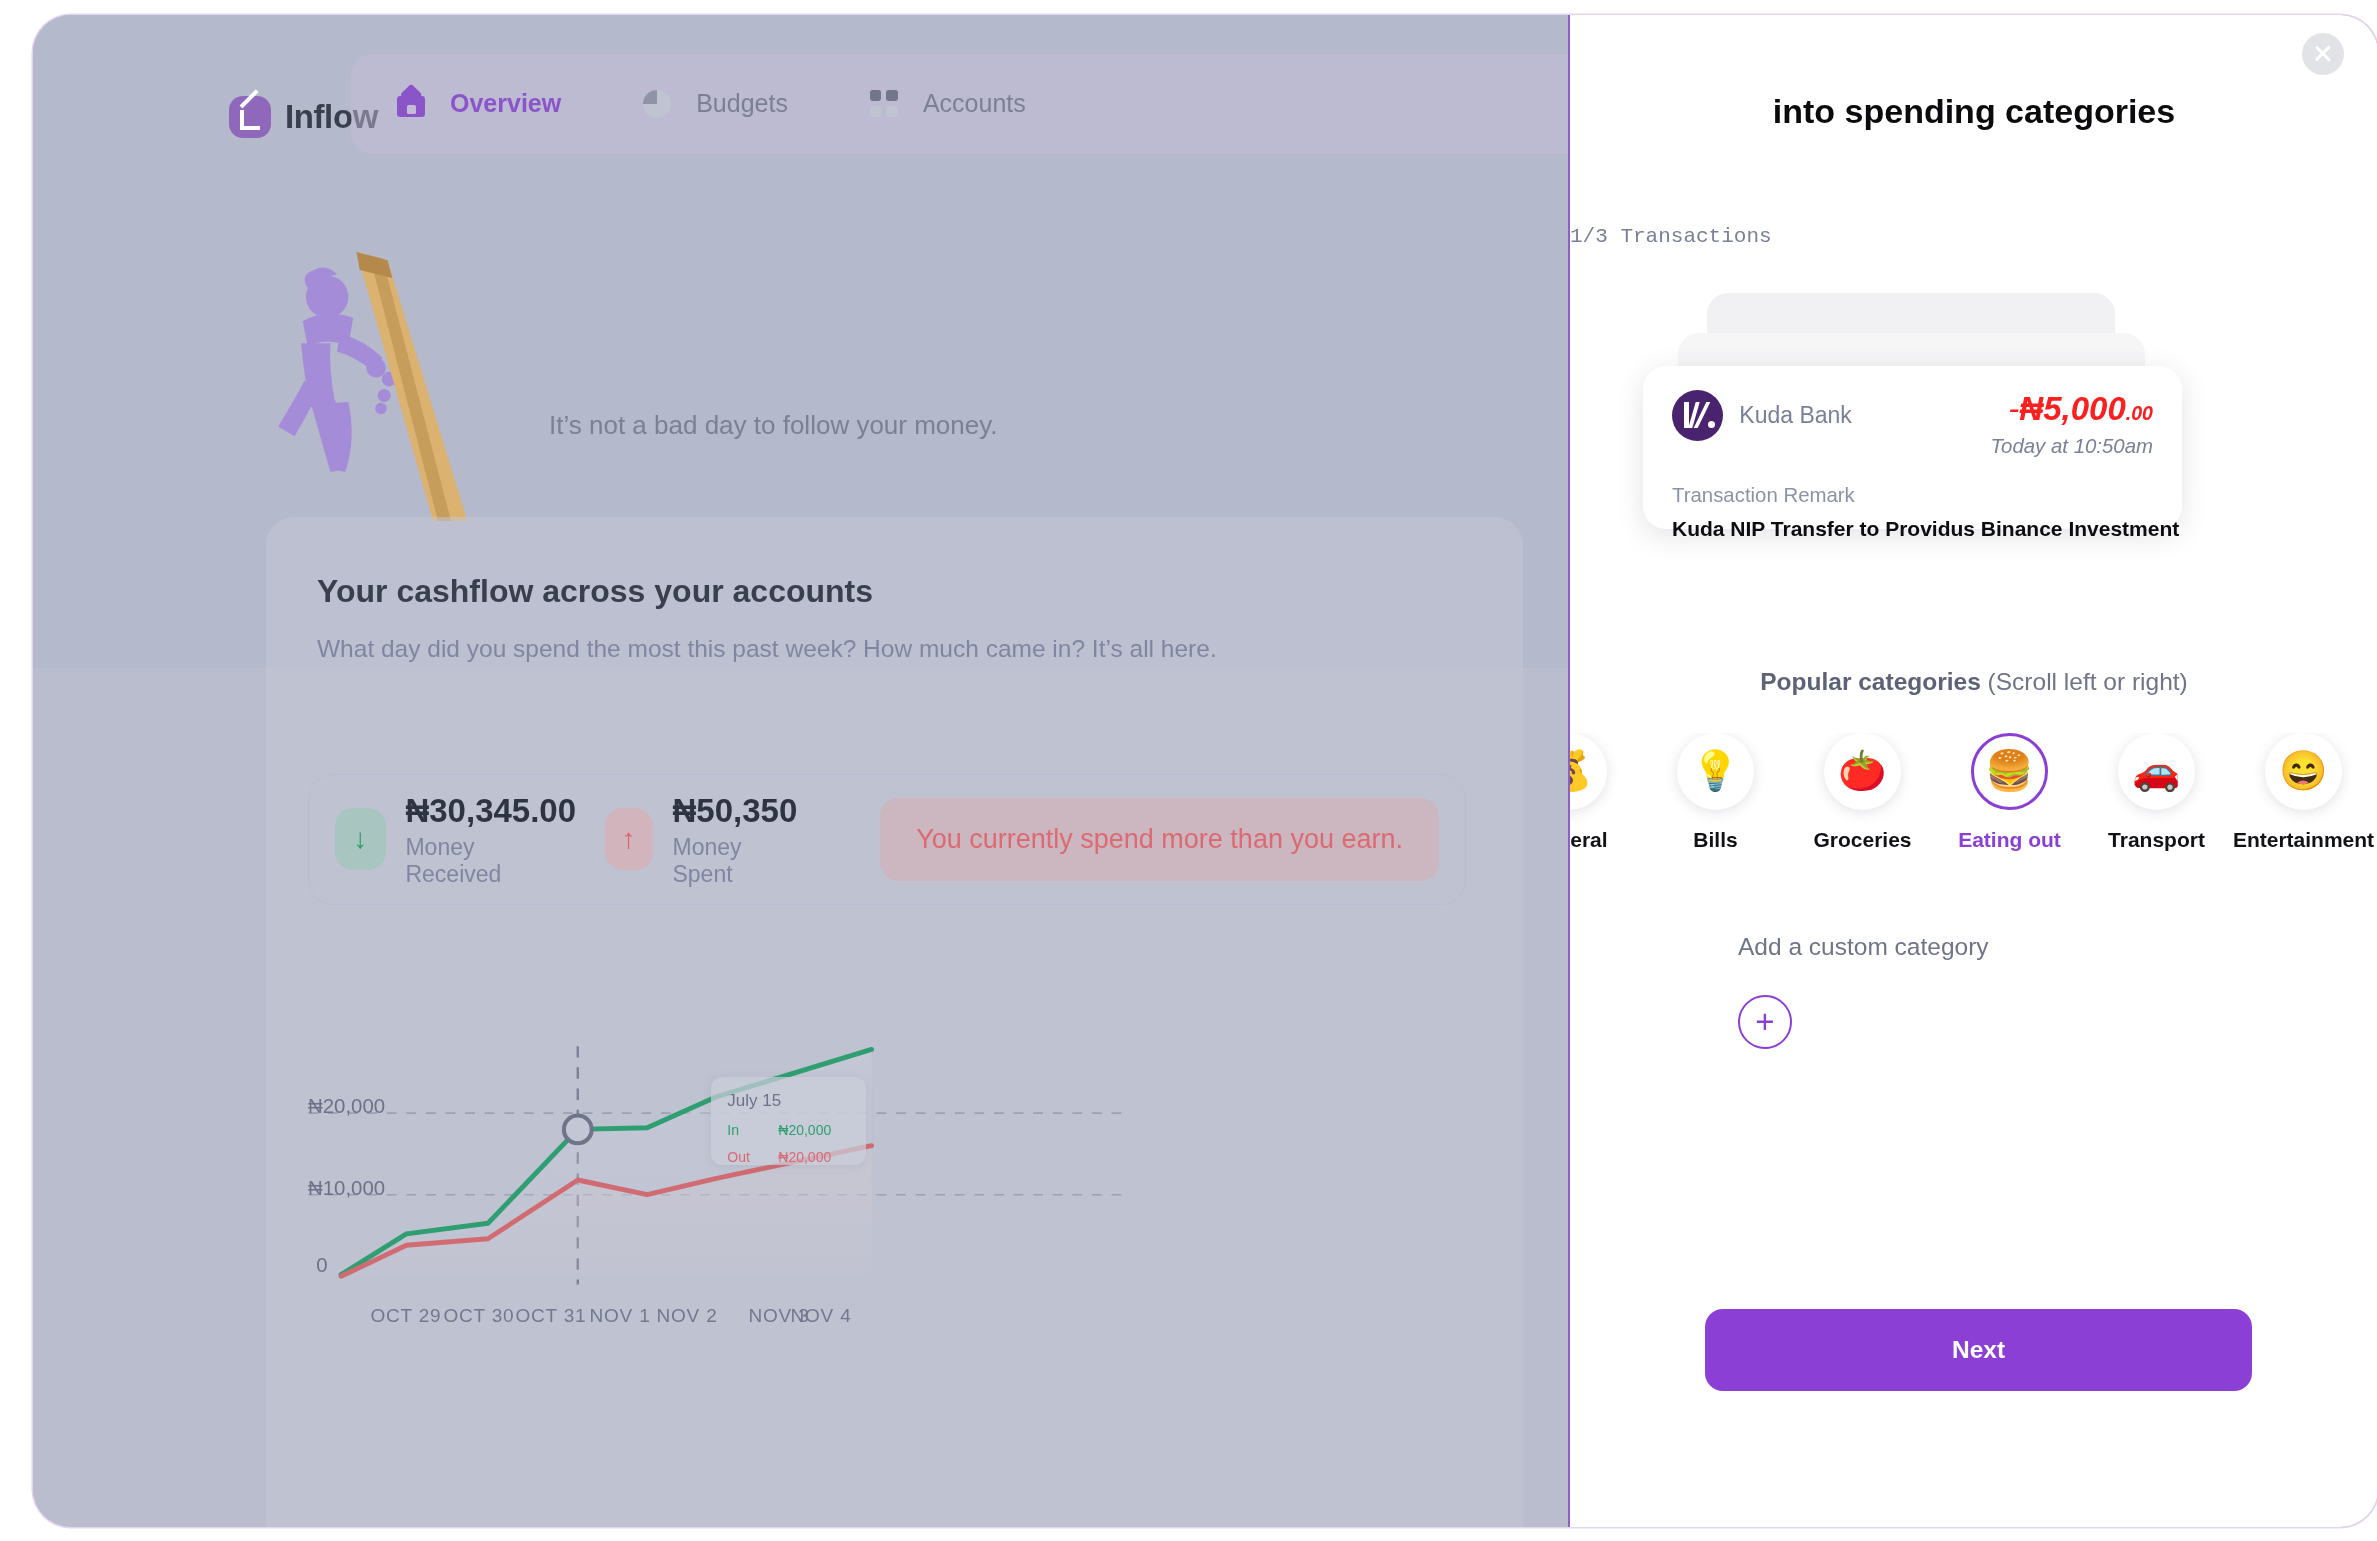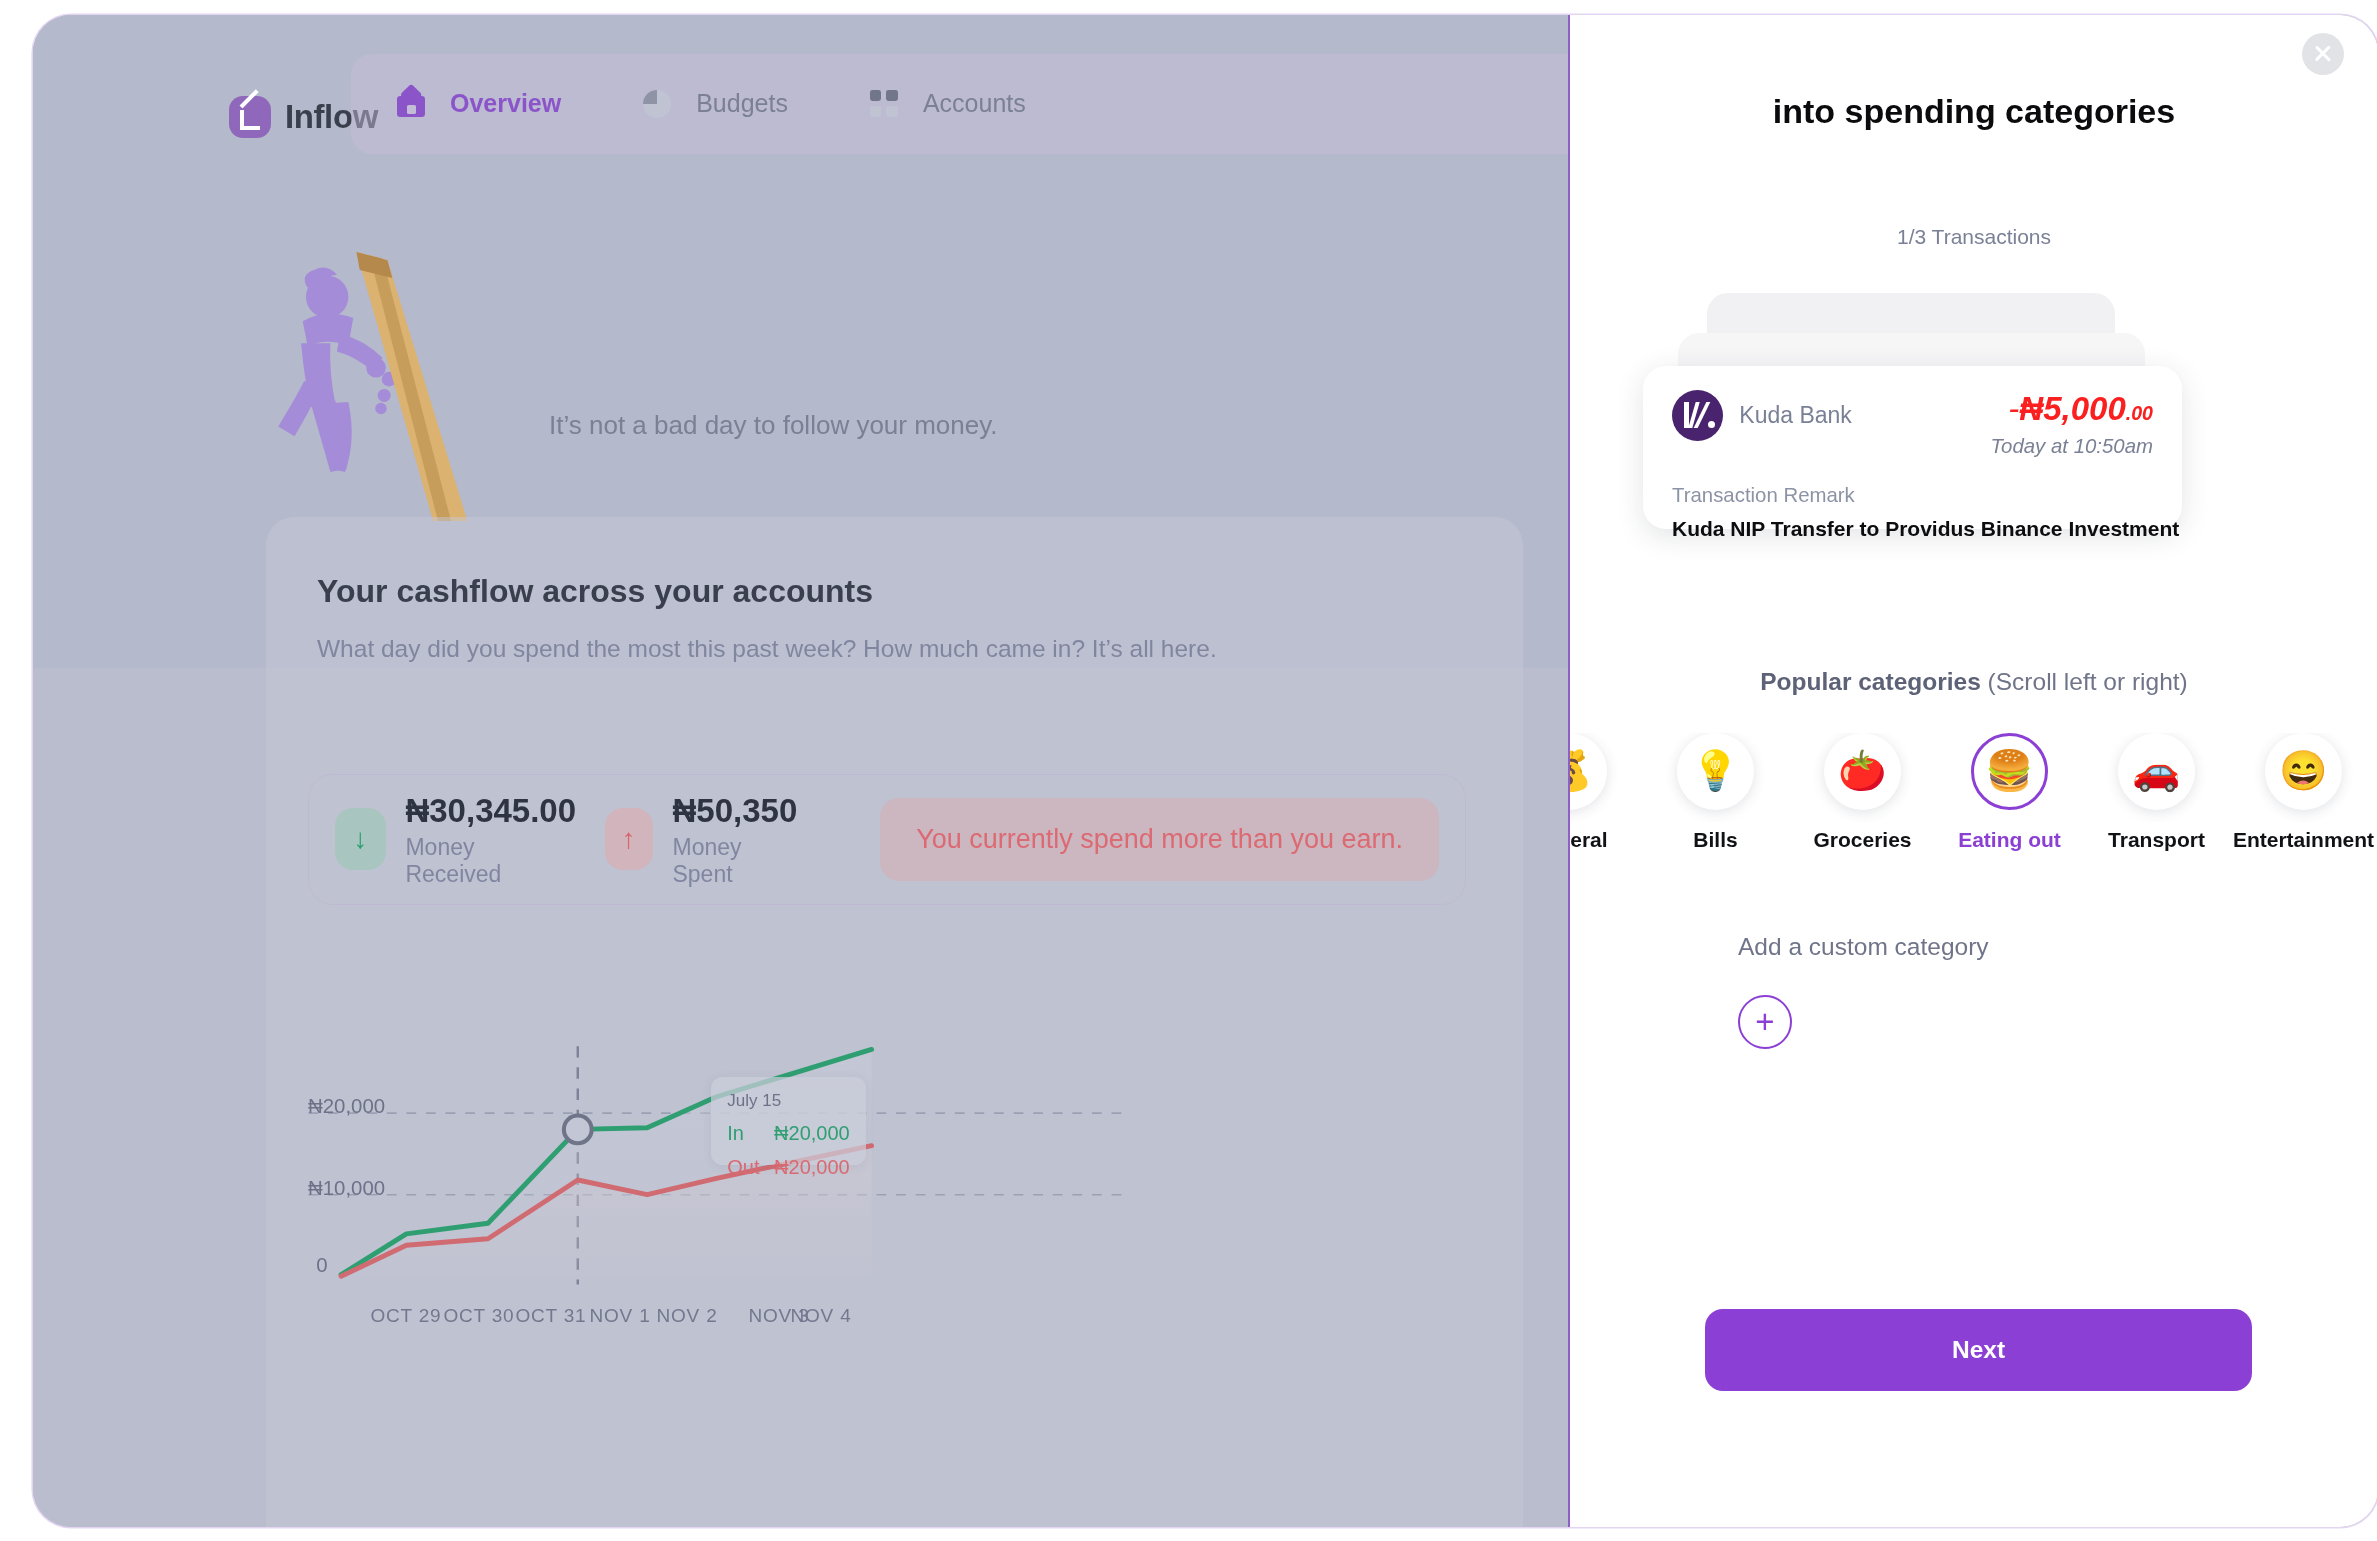--- a/index.html
+++ b/index.html
@@ -217,21 +217,21 @@
   }
   .tooltip {
     position: absolute; left: 403px; top: 119px;
     width: 155px; height: 88px;
     background: rgba(203,205,218,.72);
     border-radius: 11.4px;
     padding: 14px 16.3px;
     box-shadow: 0 1.6px 9.8px rgba(90,95,120,.10);
   }
   .tt-date { font-size: 17px; color: #6d7288; margin-bottom: 11.4px; }
-  .tt-row { display: flex; font-size: 20px; margin-bottom: 7.3px; margin-top: 11px; }
+  .tt-row { display: flex; font-size: 14px; margin-bottom: 7.3px; margin-top: 11px; }
   .tt-row .k { width: 51px; }
   .tt-row.in .k, .tt-row.in .v { color: #2f9f72; }
   .tt-row.out .k, .tt-row.out .v { color: #d96a72; }
 
   
   .panel {
     position: absolute;
     right: 0; top: 0;
     width: 810px; height: 1512px;
     background: #ffffff;
@@ -251,22 +251,21 @@
   .panel-close::after { transform: rotate(-45deg); }
 
   .panel-title {
     position: absolute; left: 0; right: 0; top: 72px;
     text-align: center;
     font-size: 34px; font-weight: bold; color: #0b0b0d;
     line-height: 1.42;
   }
   .panel-count {
     position: absolute; left: 0; right: 0; top: 210px;
-    text-align: center;
-    font-size: 21px; color: #7a8096;
+    font-size: 21px; color: #7a8096; font-family: Liberation Mono, monospace;
   }
 
   
   .tx-stack { position: absolute; left: 0; right: 0; top: 269px; height: 327px; }
   .tx-ghost {
     position: absolute; border-radius: 21px; background: #f1f1f3;
   }
   .tx-ghost.g1 { left: 137px; width: 408px; height: 106px; top: 9.8px; }
   .tx-ghost.g2 { left: 108px; width: 467px; height: 106px; top: 49px; background:#f6f6f7; }
   .tx-card {

